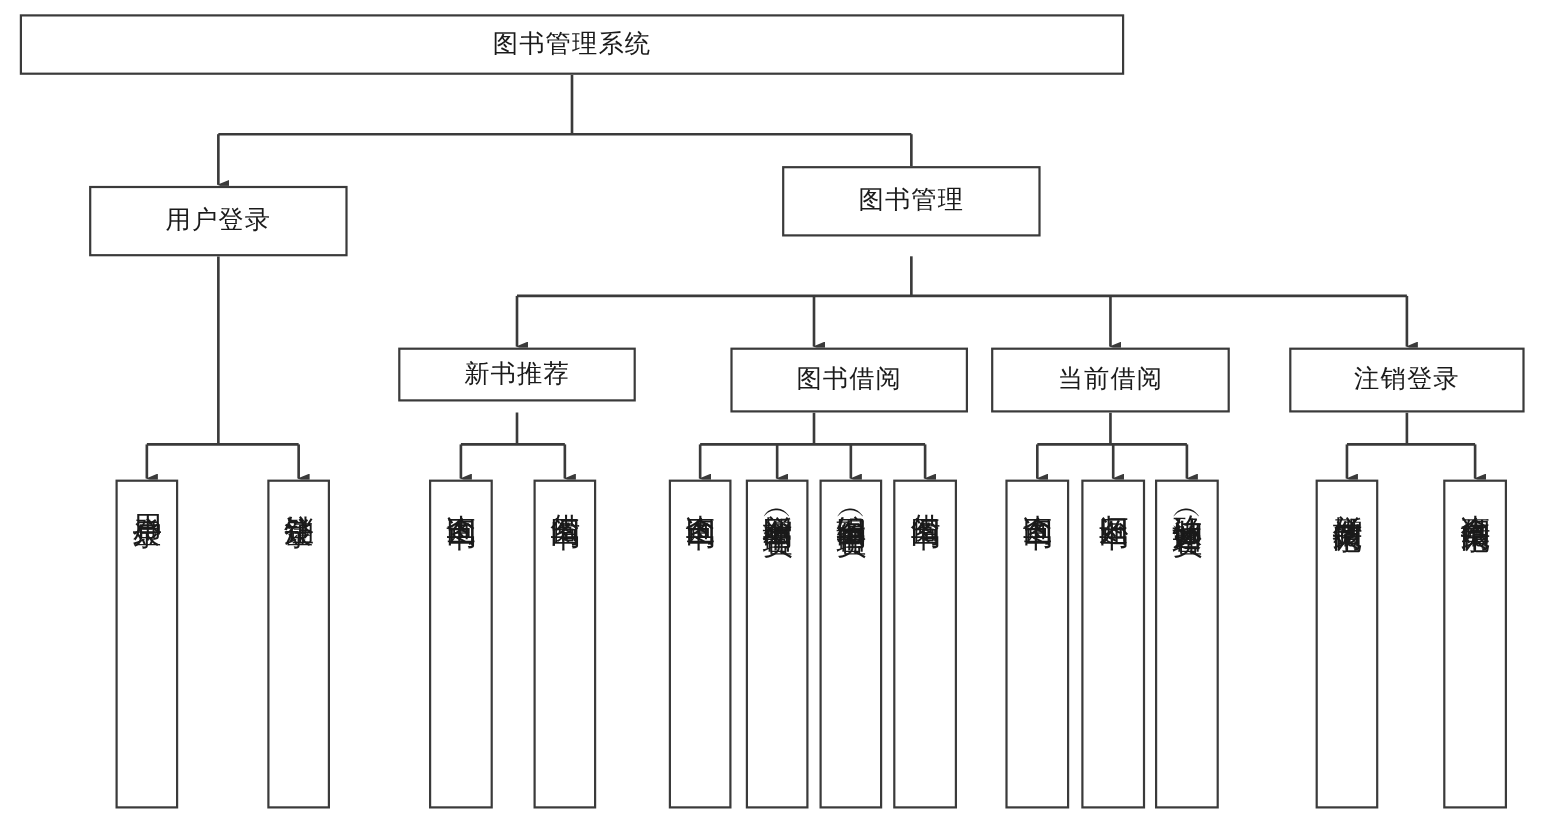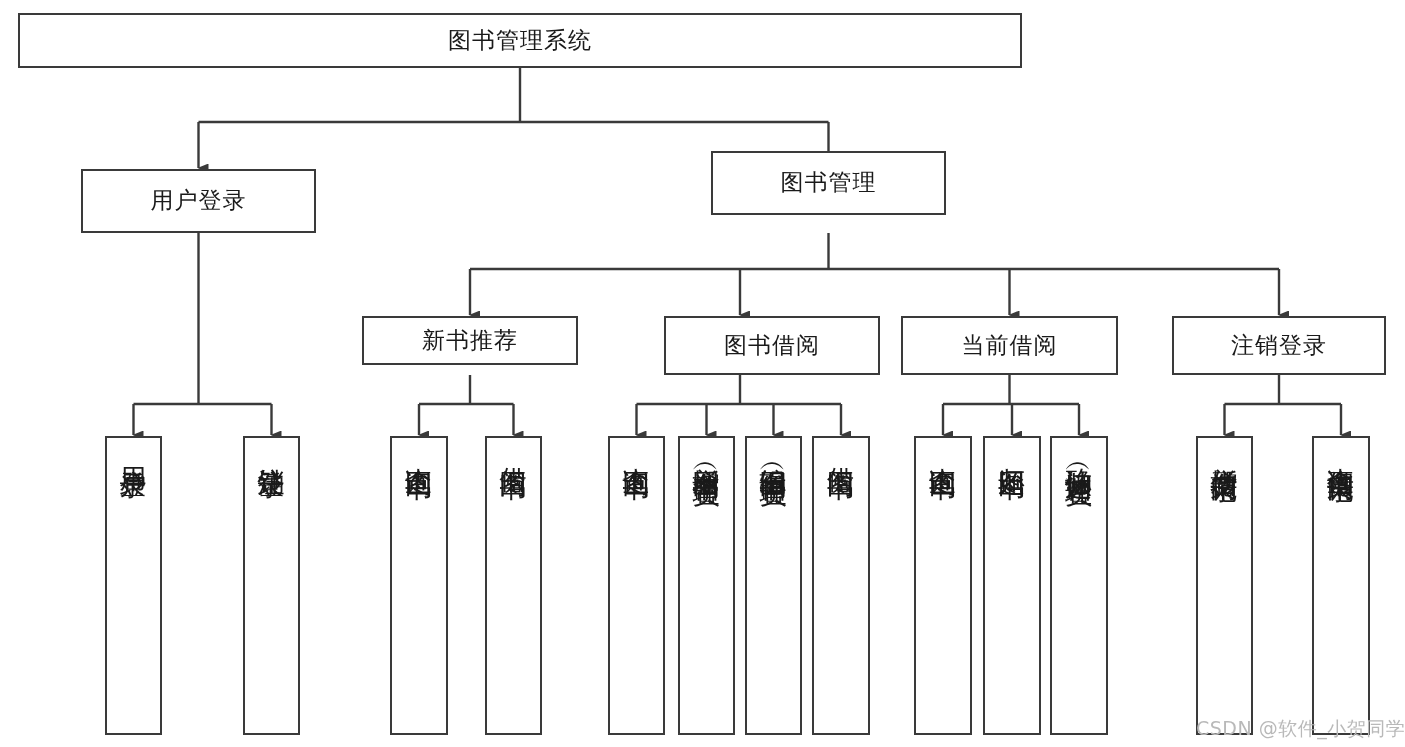--- a/index.html
+++ b/index.html
@@ -168,14 +168,13 @@
         <span class="label">确认归还（管理员）</span>
       </div>
       <div class="node vert" style="left: 1196px; top: 436px; width: 57px; height: 299px;">
         <span class="label">新增借阅记录</span>
       </div>
       <div class="node vert" style="left: 1312px; top: 436px; width: 58px; height: 299px;">
         <span class="label">查询借阅记录</span>
       </div>
     </div>
 
-  <div class="watermark" style="left: 1196px; top: 716px; color: rgb(185, 185, 185);">CSDN @软件_小贺同学</div>
 </div>
 
 </body></html>

